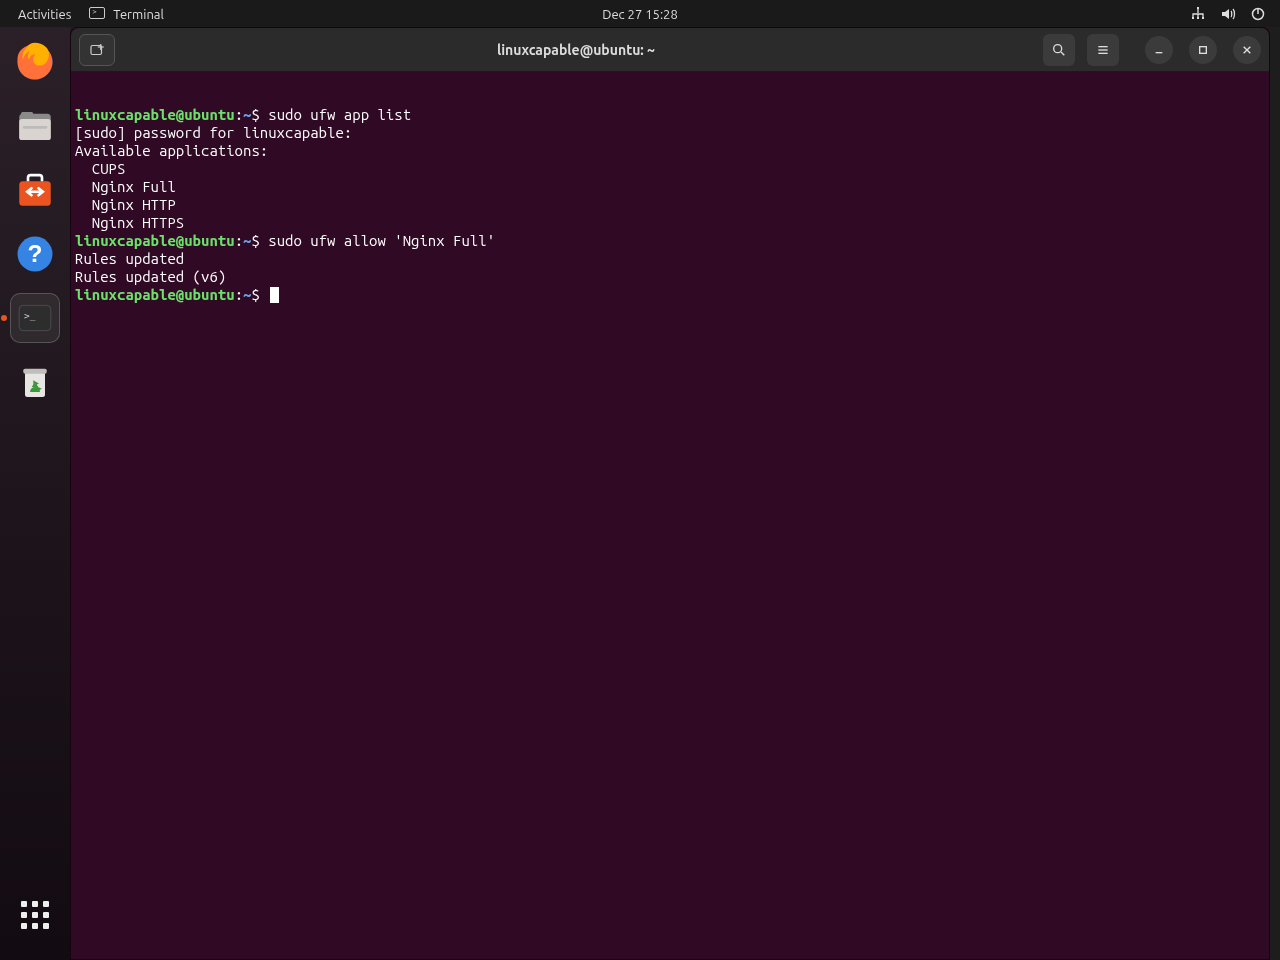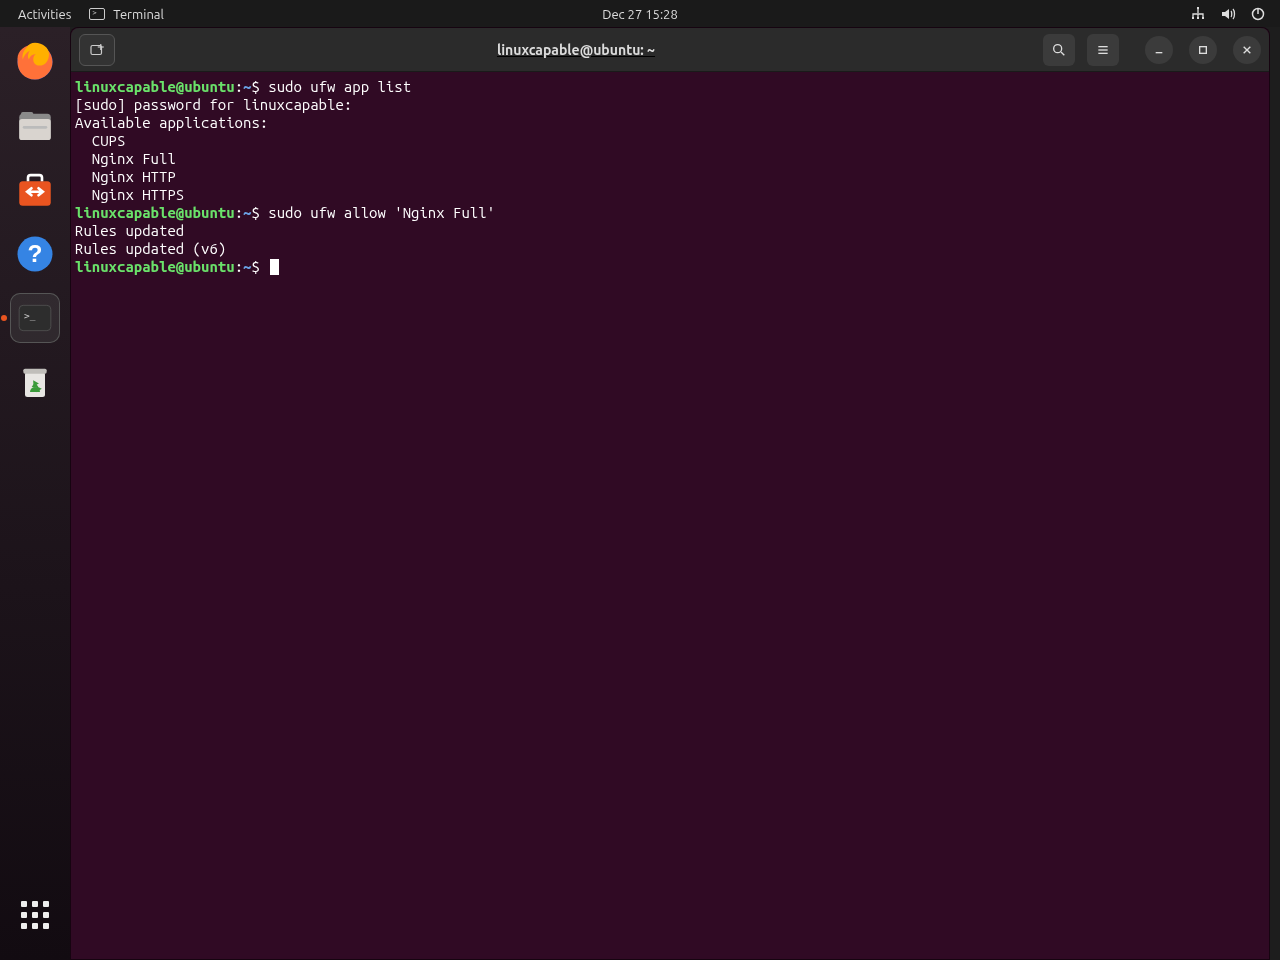--- a/index.html
+++ b/index.html
@@ -3,49 +3,49 @@
 <meta charset="utf-8">
 <style>
   * { margin: 0; padding: 0; box-sizing: border-box; }
   html, body { width: 1280px; height: 960px; overflow: hidden; font-family: "Ubuntu", "Liberation Sans", sans-serif; background: #1d1d1d; }
   
   .topbar { height: 27px; background: #1a1a1a; color: #ddd; display: flex; align-items: center; font-size: 13px; gap: 16px; }
   .topbar .left { display: flex; align-items: center; gap: 18px; padding-left: 18px; }
   .topbar .center { position: absolute; left: 50%; transform: translateX(-50%); }
   .topbar .right { margin-left: auto; display: flex; align-items: center; gap: 14px; padding-right: 14px; }
   .topbar .icon { display: inline-flex; align-items: center; justify-content: center; }
-  .topbar .app { display: flex; align-items: center; gap: 8px; }
+  .topbar .app { display: flex; gap: 8px; }
   .mini-terminal-ico { width:16px; height:12px; border:1px solid #ccc; border-radius:2px; position:relative; }
   .mini-terminal-ico::after { content:">"; position:absolute; font-size:8px; color:#ccc; left:2px; top:-1px; }
 
   
   .dock { position: absolute; left:0; top:27px; bottom:0; width:70px; background: linear-gradient(#2b2027 0%, #1c131a 60%, #120b11 100%); display:flex; flex-direction:column; align-items:center; padding-top:10px; gap:14px; }
   .dock .launcher { width:50px; height:50px; border-radius:10px; display:flex; align-items:center; justify-content:center; position:relative; }
   .dock .launcher.active { background:#4a4a4a55; box-shadow: inset 0 0 0 1px #555; }
   .dock .launcher.active::before { content:""; position:absolute; left:-9px; width:6px; height:6px; background:#E95420; border-radius:50%; }
   .dock .spacer { flex:1; }
   .dock .appgrid { margin-bottom:20px; }
   .grid-dots { display:grid; grid-template-columns:repeat(3,6px); grid-template-rows:repeat(3,6px); gap:5px; }
   .grid-dots span { width:6px; height:6px; background:#eee; border-radius:1px; }
 
   
   .window { position:absolute; left:70px; top:27px; right:10px; bottom:0; background:#300a24; border-radius:8px 8px 0 0; display:flex; flex-direction:column; border:1px solid #0008; }
-  .titlebar { height:44px; background:#2b2b2b; border-bottom:1px solid #1a1a1a; display:flex; align-items:center; padding:0 8px; border-radius:8px 8px 0 0;text-decoration:underline; }
+  .titlebar { height:44px; background:#2b2b2b; border-bottom:1px solid #1a1a1a; display:flex; align-items:center; padding:0 8px; border-radius:8px 8px 0 0; }
   .titlebar .title { flex:1; text-align:center; color:#ddd; font-size:14px; font-weight:600; }
   .tb-btn { width:32px; height:32px; border-radius:6px; background:#3b3b3b; margin-left:6px; display:inline-flex; align-items:center; justify-content:center; color:#ddd; }
   .tb-btn.round { width:28px; height:28px; border-radius:50%; background:#3b3b3b; }
   .tb-btn svg { width:16px; height:16px; }
   .tb-left { display:flex; align-items:center; }
   .tb-right { display:flex; align-items:center; gap:6px; }
   .tb-windowctl { display:flex; align-items:center; gap:10px; margin-left:14px; }
 
   .newtab-btn { width:36px; height:32px; border-radius:6px; border:1px solid #555; display:inline-flex; align-items:center; justify-content:center; background:#333; }
 
   
-  .term { flex:1; padding:6px 4px; font-family: "Ubuntu Mono","DejaVu Sans Mono",monospace; font-size:15px; line-height:18px; color:#ffffff; white-space:pre; overflow:hidden; }
+  .term { flex:1; padding:6px 4px; font-family: "Ubuntu Mono","DejaVu Sans Mono",monospace; font-size:15px; line-height:18px; color:#ffffff; white-space:pre; overflow:hidden;margin-top:28px; }
   .p-user { color:#6ae26a; font-weight:bold; }
   .p-host { color:#6ae26a; font-weight:bold; }
   .p-colon { color:#fff; }
   .p-path { color:#6aa0e2; font-weight:bold; }
   .p-sym  { color:#fff; }
   .cursor { display:inline-block; width:9px; height:16px; background:#fff; vertical-align:text-bottom; margin-left:2px; }
 
   .ico-svg { fill:#ddd; }
 </style>
 </head>

